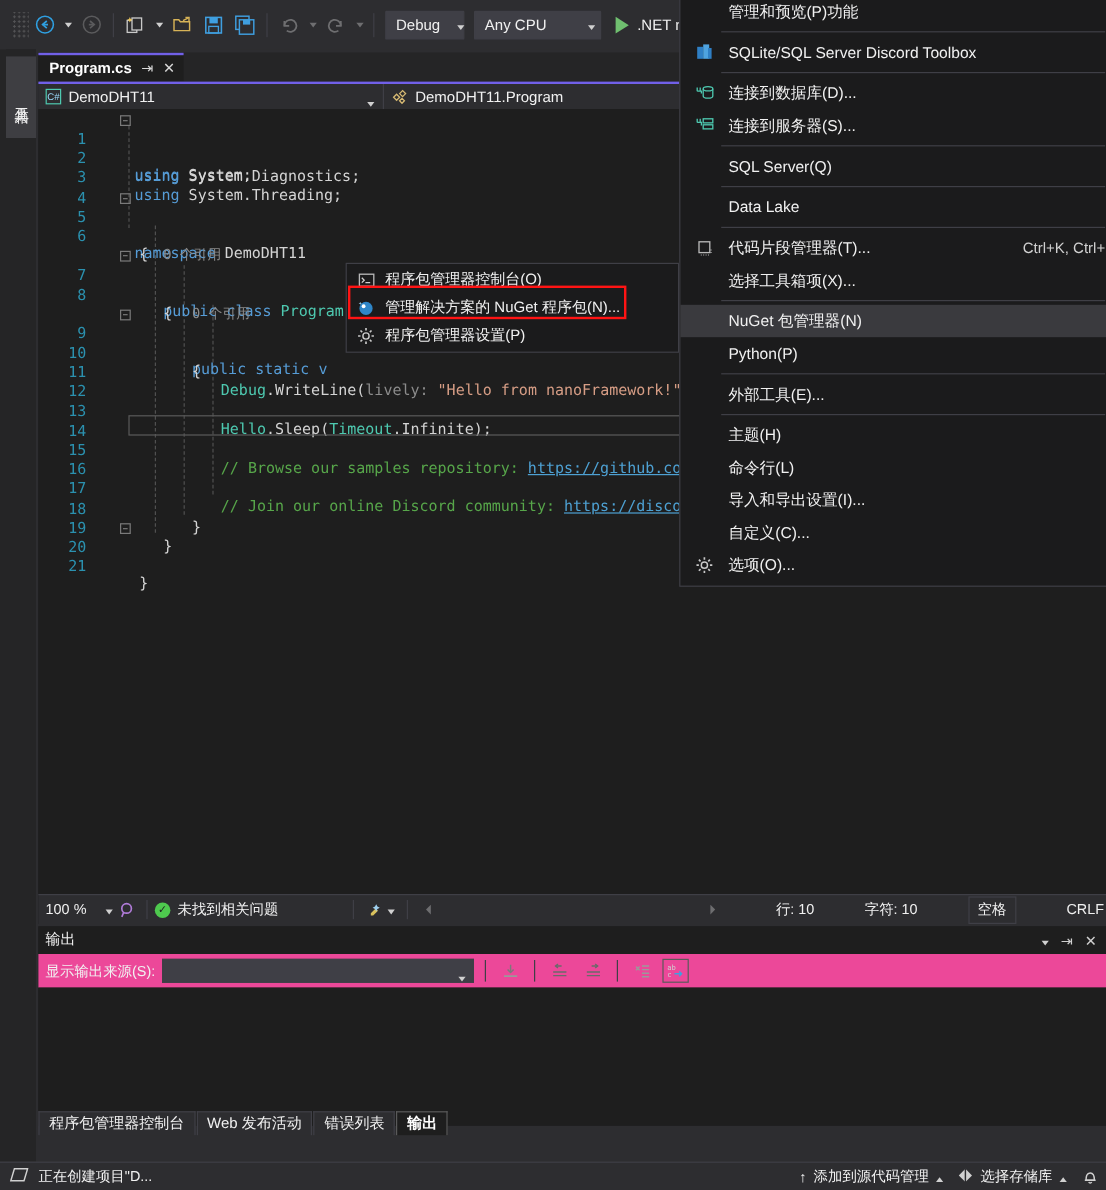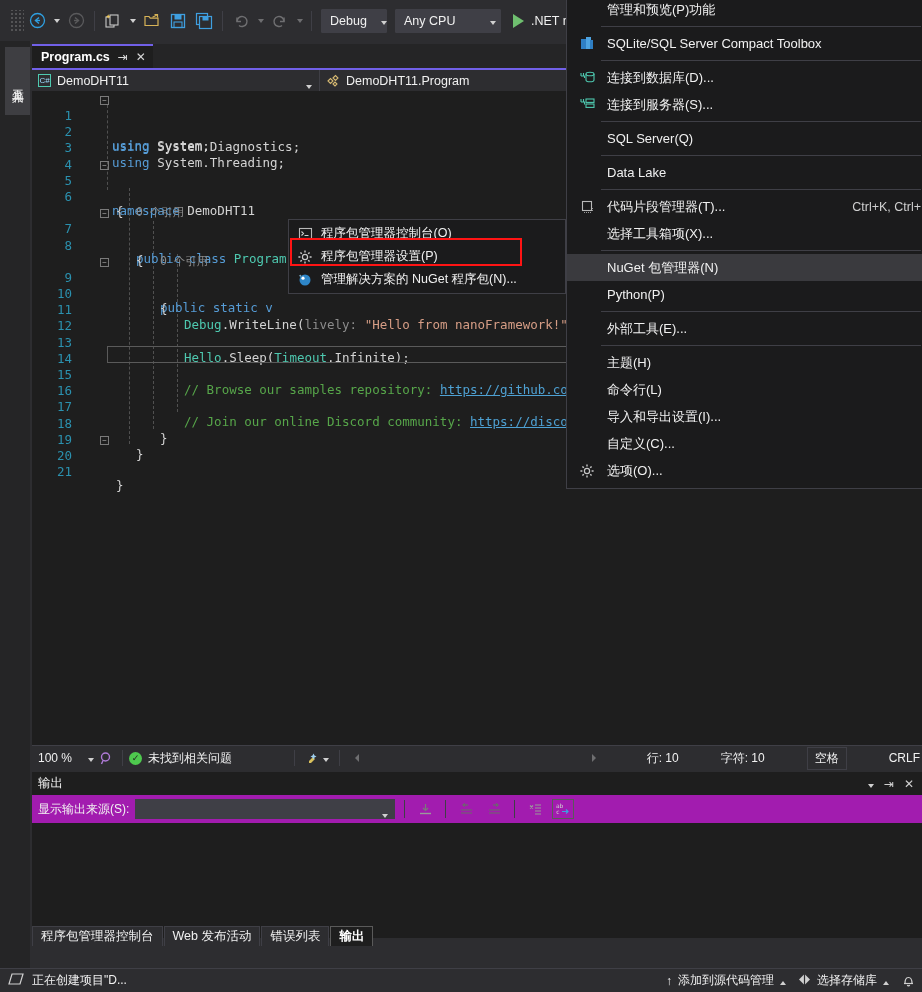--- a/index.html
+++ b/index.html
@@ -95,21 +95,21 @@
   .es-txt { font-size: 12px; color: #f1f1f1; }
   .es-right { margin-left: auto; display: flex; align-items: center; gap: 14px; padding-right: 2px; }
   .es-cell { font-size: 12px; color: #f1f1f1; margin-left: 28px; }
   .es-boxed { border: 1px solid #3f3f46; padding: 2px 7px; }
 
   
   .output-pane { position: absolute; left: 32px; top: 772px; width: 890px; height: 166px; background: #1e1e1e; }
   .out-header { height: 23px; display: flex; align-items: center; padding-left: 6px; background: #1e1e1e; }
   .out-title { font-size: 12.5px; color: #f1f1f1; }
   .out-hdr-right { margin-left: auto; display: flex; align-items: center; gap: 10px; padding-right: 8px; color: #d0d0d0; }
-  .out-toolbar { height: 28px; display: flex; align-items: center; padding-left: 6px; gap: 6px; background: #a21caf; }
+  .out-toolbar { height: 28px; display: flex; align-items: center; padding-left: 6px; gap: 6px; background: #ec4899; }
   .out-lbl { font-size: 12px; color: #f1f1f1; }
   .out-combo { width: 260px; height: 20px; background: #3f3f46; border: 1px solid #3f3f46; position: relative; }
   .out-combo .oarr { position: absolute; right: 6px; top: 7px; }
   .out-sep { width: 1px; height: 18px; background: #3f3f46; margin: 0 3px; }
   .oi { width: 22px; height: 20px; display: flex; align-items: center; justify-content: center; }
   .oi.boxed { border: 1px solid #5a5a5a; }
   .out-body { position: absolute; left: 0; top: 51px; right: 0; bottom: 0; background: #1e1e1e; }
 
   
   .pane-tabs { position: absolute; left: 32px; top: 924px; height: 22px; display: flex; align-items: flex-end; text-align: center; }
@@ -541,21 +541,21 @@
     <div class="msep"></div>
 
     <div class="mrow">
       <span class="micon">
         <svg width="17" height="17" viewBox="0 0 17 17">
             <rect x="2" y="4" width="5" height="10" fill="#2f7fc4"></rect>
             <rect x="7" y="2" width="5" height="12" fill="#4ea3e0"></rect>
             <rect x="11" y="5" width="3" height="9" fill="#2f7fc4"></rect>
           </svg>
       </span>
-      <span class="mlabel">SQLite/SQL Server Compact Toolbox</span>
+      <span class="mlabel">SQLite/SQL Server Discord Toolbox</span>
     </div>
     <div class="msep"></div>
 
     <div class="mrow">
       <span class="micon">
         <svg width="17" height="17" viewBox="0 0 17 17">
             <ellipse cx="11" cy="5" rx="4" ry="1.8" fill="none" stroke="#4ec9b0" stroke-width="1.1"></ellipse>
             <path d="M7 5v6c0 1 1.8 1.8 4 1.8s4-.8 4-1.8V5" fill="none" stroke="#4ec9b0" stroke-width="1.1"></path>
             <path d="M2 4v3M4.5 4v3M2 7h3.5v2" fill="none" stroke="#4ec9b0" stroke-width="1.1"></path>
           </svg>
@@ -652,39 +652,39 @@
 
   <div class="menu-sub">
     <div class="srow">
       <span class="sicon">
         <svg width="15" height="15" viewBox="0 0 15 15">
             <rect x="1.5" y="2.5" width="12" height="10" fill="none" stroke="#b9b9b9" stroke-width="1.1"></rect>
             <path d="M3.5 5.5l2 2-2 2M6.5 9.5h4" stroke="#d0d0d0" stroke-width="1.1" fill="none"></path>
           </svg>
       </span>
       <span class="slabel">程序包管理器控制台(O)</span>
+    </div>
+    <div class="srow">
+      <span class="sicon">
+        <svg width="16" height="16" viewBox="0 0 16 16">
+            <circle cx="8" cy="8" r="5.5" fill="#2e86c8"></circle>
+            <circle cx="6" cy="6.2" r="1.6" fill="#ffffff"></circle>
+            <path d="M3.2 2.4l.4 1 1 .4-1 .4-.4 1-.4-1-1-.4 1-.4z" fill="#9fd8f5"></path>
+          </svg>
+      </span>
+      <span class="slabel">管理解决方案的 NuGet 程序包(N)...</span>
     </div>
     <div class="srow">
       <span class="sicon">
         <svg width="16" height="16" viewBox="0 0 16 16">
             <circle cx="8" cy="8" r="2.6" fill="none" stroke="#c8c8c8" stroke-width="1.2"></circle>
             <g stroke="#c8c8c8" stroke-width="1.4">
               <path d="M8 1.4v2M8 12.6v2M1.4 8h2M12.6 8h2M3.4 3.4l1.4 1.4M11.2 11.2l1.4 1.4M12.6 3.4l-1.4 1.4M4.8 11.2l-1.4 1.4"></path>
             </g>
           </svg>
       </span>
       <span class="slabel">程序包管理器设置(P)</span>
     </div>
-    <div class="srow">
-      <span class="sicon">
-        <svg width="16" height="16" viewBox="0 0 16 16">
-            <circle cx="8" cy="8" r="5.5" fill="#2e86c8"></circle>
-            <circle cx="6" cy="6.2" r="1.6" fill="#ffffff"></circle>
-            <path d="M3.2 2.4l.4 1 1 .4-1 .4-.4 1-.4-1-1-.4 1-.4z" fill="#9fd8f5"></path>
-          </svg>
-      </span>
-      <span class="slabel">管理解决方案的 NuGet 程序包(N)...</span>
-    </div>
   </div>
 
   <div class="redbox"></div>
 
 </div>
 
 </body></html>

